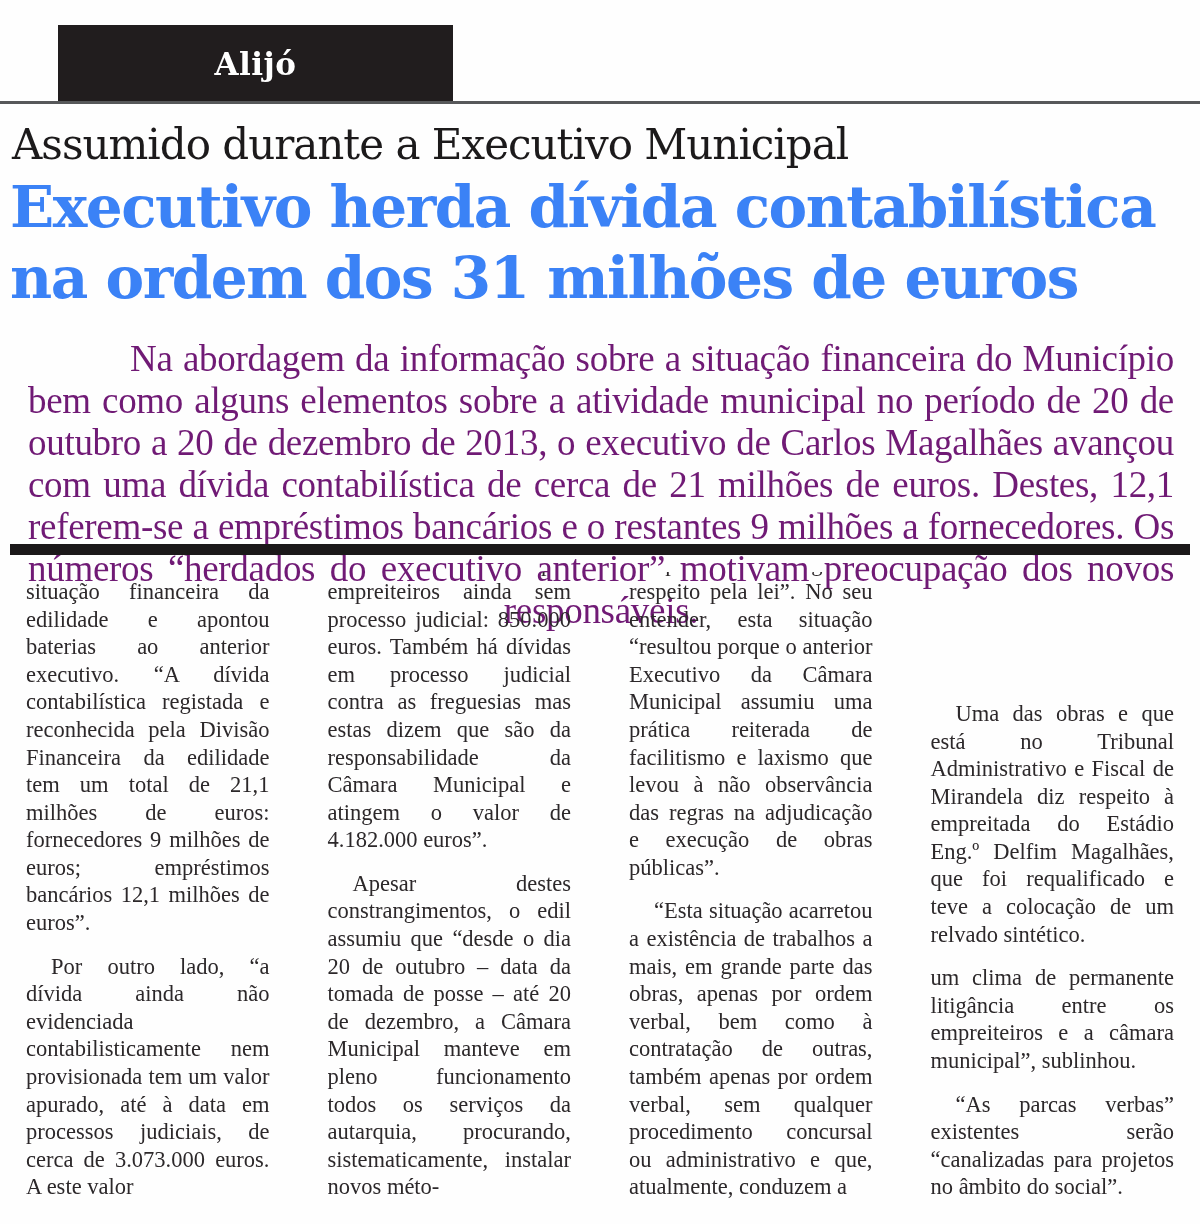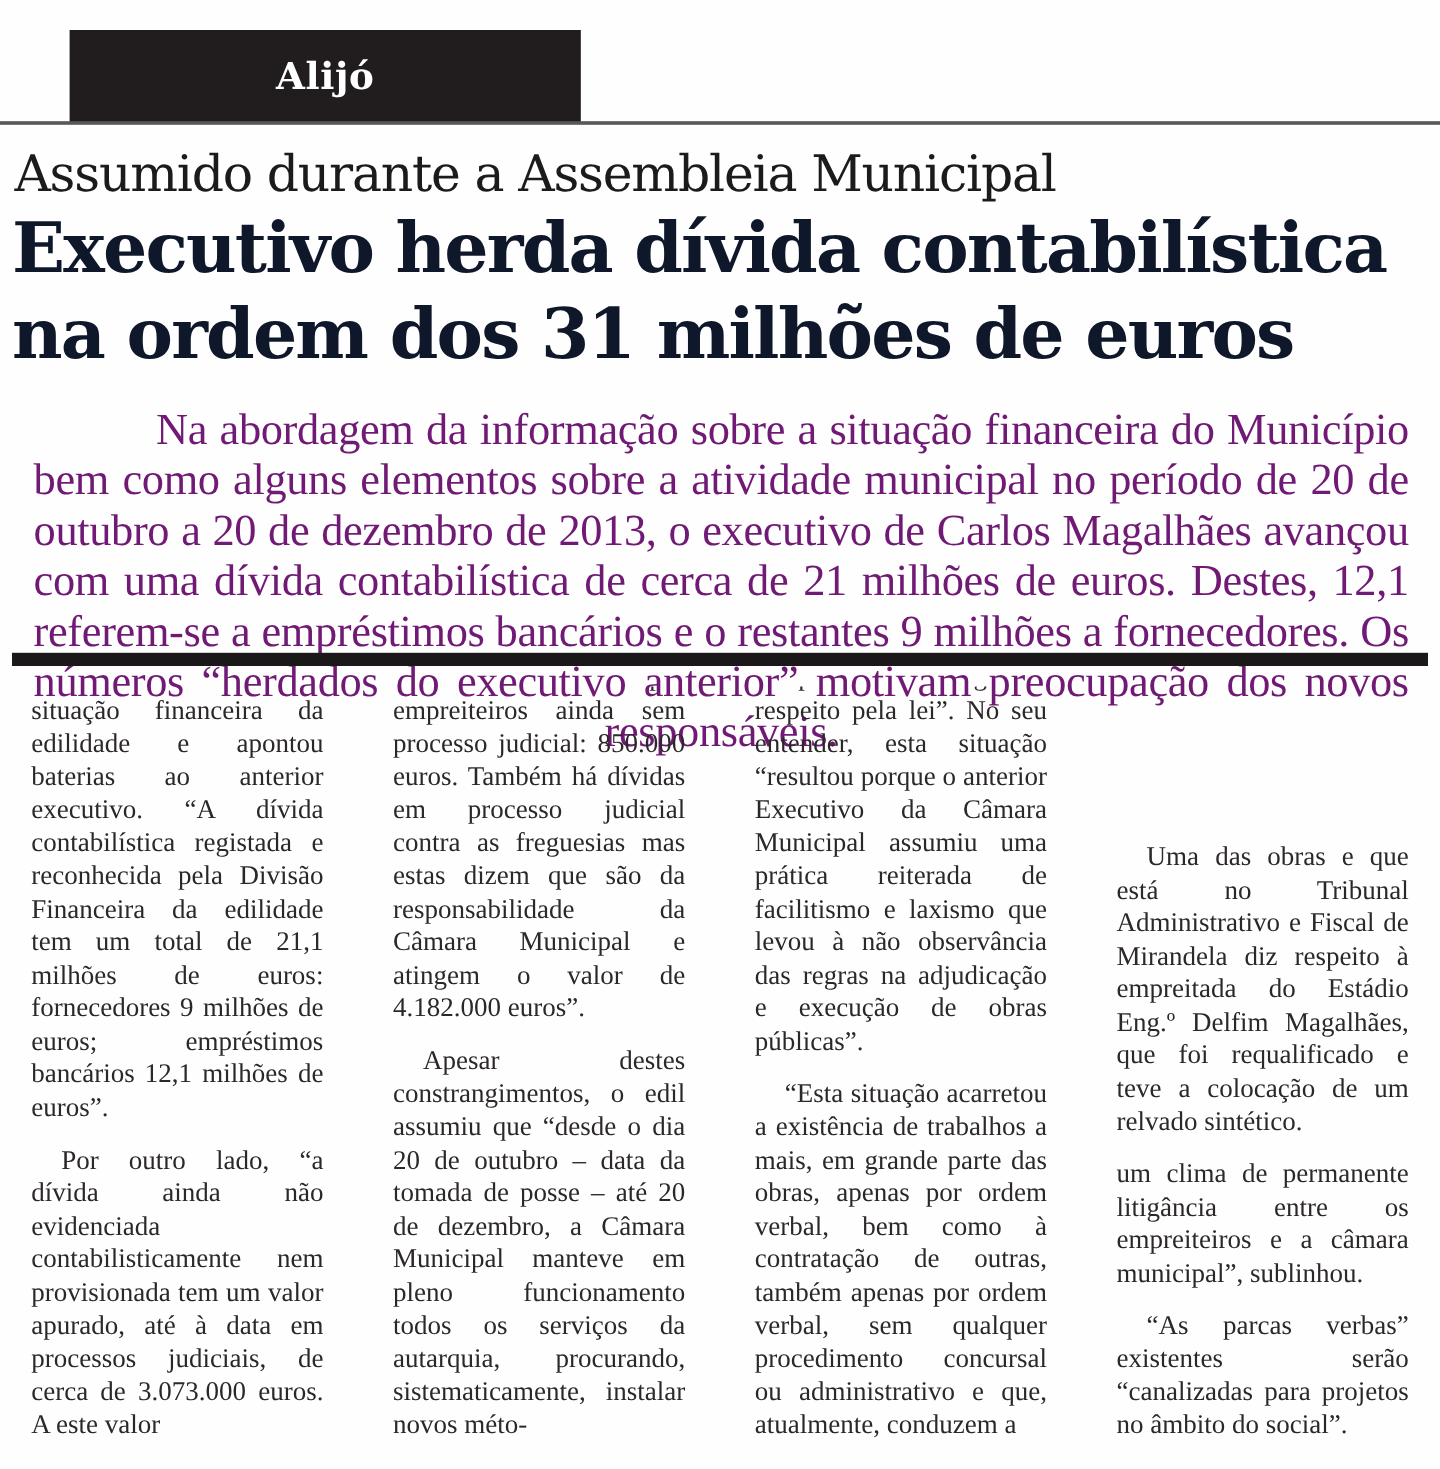--- a/index.html
+++ b/index.html
@@ -19,21 +19,21 @@
     width: 1200px;
     height: 1224px;
     background: #fefefe;
   }
 
   
   .section-banner {
     position: absolute;
     left: 58px;
     top: 25px;
-    width: 426px;
+    width: 395px;
     height: 77px;
     background: #211d1e;
     display: flex;
     align-items: center;
     justify-content: center;
   }
   .section-banner span {
     font-family: "DejaVu Serif", serif;
     font-weight: 700;
     font-size: 31px;
@@ -64,21 +64,21 @@
   .headline {
     position: absolute;
     left: 10px;
     top: 172px;
     margin: 0;
     font-family: "DejaVu Serif", serif;
     font-weight: 700;
     font-size: 58px;
     line-height: 71px;
     letter-spacing: -1.5px;
-    color: #0f172a;
+    color: #3b82f6;
   }
   .headline .hl-line { display: block; }
 
   
   .lead {
     position: absolute;
     left: 28px;
     top: 338px;
     width: 1146px;
     margin: 0;
@@ -153,21 +153,21 @@
 </head>
 <body>
 
 <div class="page">
 
   <div class="section-banner">
     <span>Alijó</span>
   </div>
   <div class="top-rule"></div>
 
-  <div class="kicker">Assumido durante a Assembleia Municipal</div>
+  <div class="kicker">Assumido durante a Executivo Municipal</div>
 
   <h1 class="headline">
     <span class="hl-line">Executivo herda dívida contabilística</span>
     <span class="hl-line">na ordem dos 31 milhões de euros</span>
   </h1>
 
   <p class="lead">Na abordagem da informação sobre a situação financeira do Município bem como alguns elementos sobre a atividade municipal no período de 20 de outubro a 20 de dezembro de 2013, o executivo de Carlos Magalhães avançou com uma dívida contabilística de cerca de 21 milhões de euros. Destes, 12,1 referem-se a empréstimos bancários e o restantes 9 milhões a fornecedores. Os números “herdados do executivo anterior” motivam preocupação dos novos responsáveis.</p>
 
   <div class="thick-rule"></div>
 

